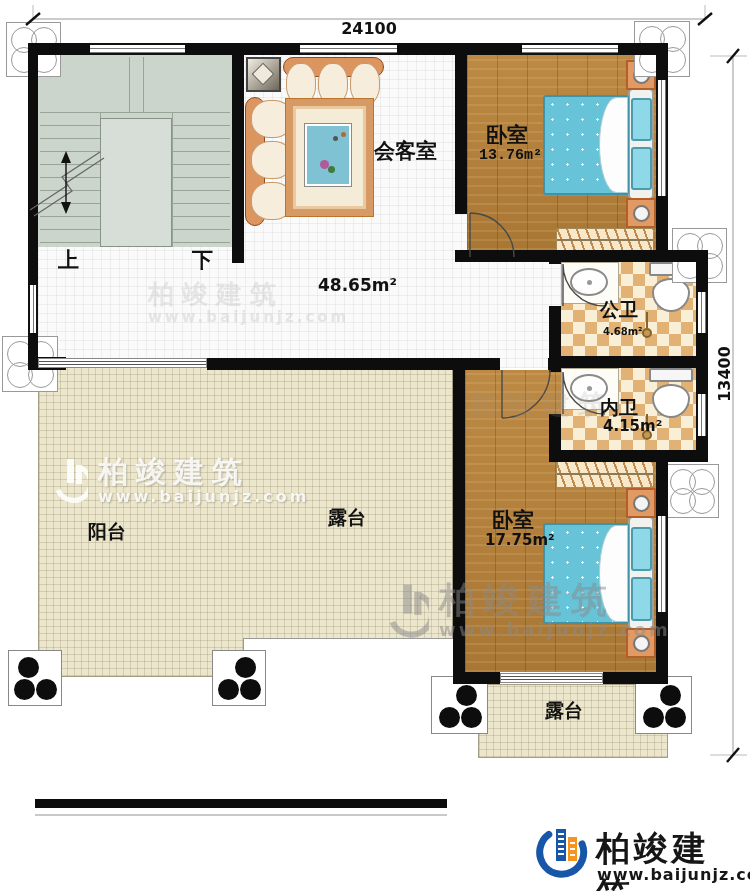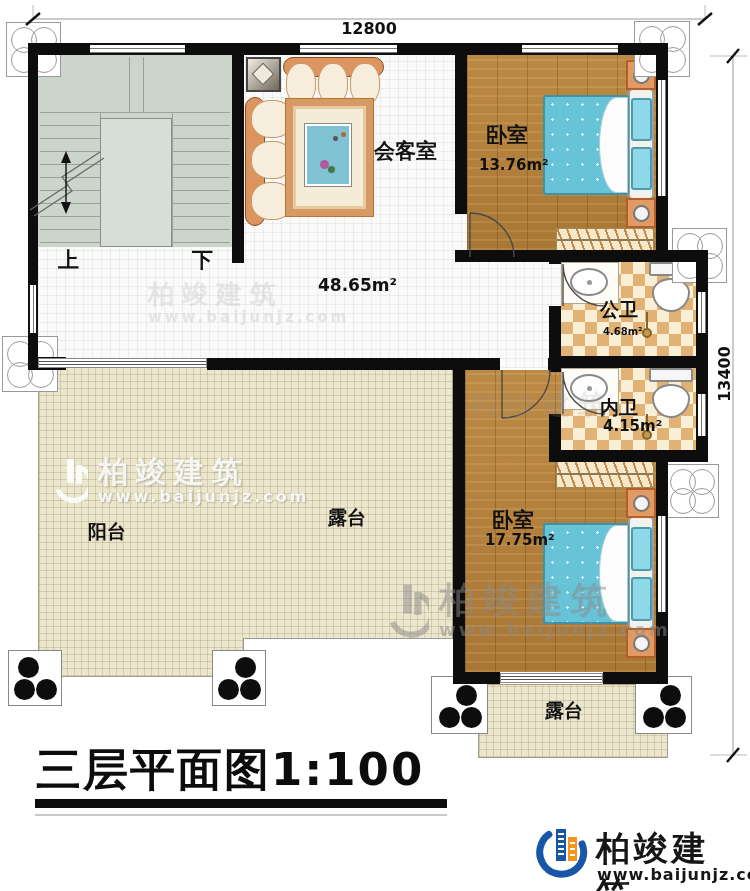--- a/index.html
+++ b/index.html
@@ -303,46 +303,45 @@
         <div class="t1" style="font-size:36px;">柏竣建筑</div>
          <div class="t2" style="font-size:18px;">www.baijunjz.com</div>
       </div>
   </div>
   <div class="wm" style="left:470px;top:390px;color:rgba(150,150,150,.18);">
     <div>
         <div class="t1" style="font-size:28px;">柏竣建筑</div>
       </div>
   </div>
 
-  <div class="lab" style="left:309px;top:21px;width:120px;text-align:center;font-size:16px;">12800</div>
+  <div class="lab" style="left:309px;top:21px;width:120px;text-align:center;font-size:16px;">24100</div>
   <div class="lab" style="left:680px;top:366px;width:90px;text-align:center;font-size:16px;transform:rotate(-90deg);">13400</div>
 
   <div class="lab" style="left:374px;top:141px;font-size:21px;">会客室</div>
   <div class="lab" style="left:318px;top:277px;font-size:17px;">48.65m²</div>
 
   <div class="lab" style="left:486px;top:125px;font-size:21px;">卧室</div>
-  <div class="lab" style="left:479px;top:158px;font-size:15px;">13.76m²</div>
+  <div class="lab" style="left:479px;top:148px;font-size:15px;font-family:Liberation Mono, monospace;">13.76m²</div>
 
   <div class="lab" style="left:492px;top:510px;font-size:21px;">卧室</div>
   <div class="lab" style="left:485px;top:533px;font-size:15px;">17.75m²</div>
 
   <div class="lab" style="left:600px;top:300px;font-size:19px;">公卫</div>
   <div class="lab" style="left:603px;top:327px;font-size:10px;">4.68m²</div>
 
   <div class="lab" style="left:600px;top:398px;font-size:19px;">内卫</div>
   <div class="lab" style="left:603px;top:419px;font-size:15px;">4.15m²</div>
 
   <div class="lab" style="left:88px;top:522px;font-size:19px;">阳台</div>
   <div class="lab" style="left:328px;top:508px;font-size:19px;">露台</div>
   <div class="lab" style="left:545px;top:701px;font-size:19px;">露台</div>
 
   <div class="lab" style="left:58px;top:250px;font-size:21px;">上</div>
   <div class="lab" style="left:192px;top:250px;font-size:21px;">下</div>
 
-  <div class="title" style="left:36px;top:740px;font-size:45px;">三层平面图1:100</div>
   <div class="bar" style="left:35px;top:799px;width:412px;height:9px;"></div>
   <div class="thin" style="left:35px;top:814px;width:412px;height:2px;"></div>
 
   <div class="abs" style="left:536px;top:824px;width:210px;height:62px;">
     <svg width="54" height="58" viewBox="0 0 54 58" style="position:absolute;left:0;top:0;">
       <path d="M45 18 A22 22 0 1 1 11 12" fill="none" stroke="#1857a8" stroke-width="7" stroke-linecap="round" transform="rotate(6 27 29)"></path>
       <rect x="20" y="5" width="10" height="32" fill="#1857a8"></rect>
       <g fill="#fff">
           <rect x="22" y="9" width="6" height="2"></rect>
           <rect x="22" y="14" width="6" height="2"></rect>

